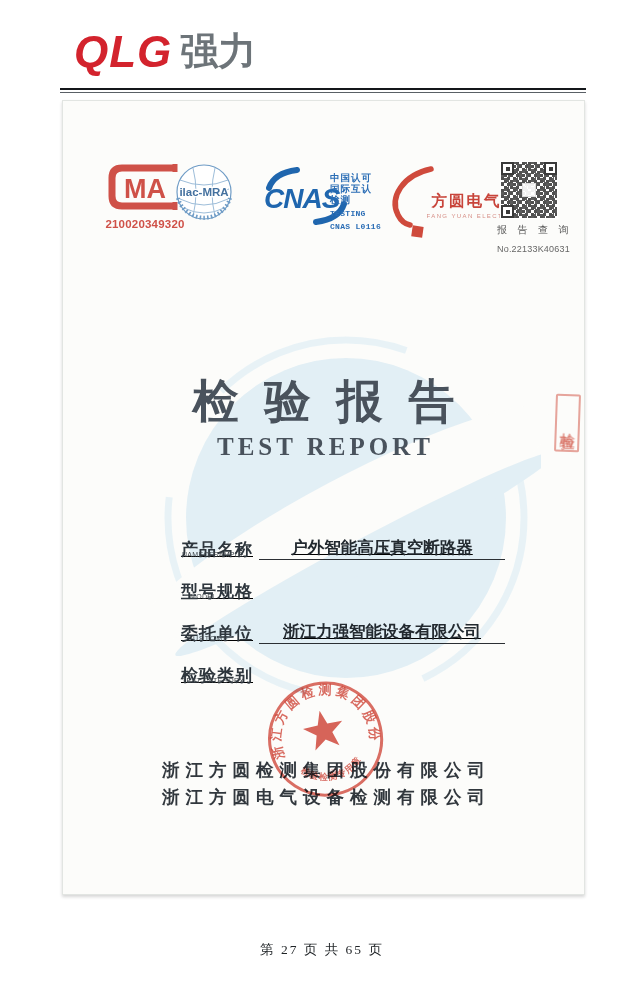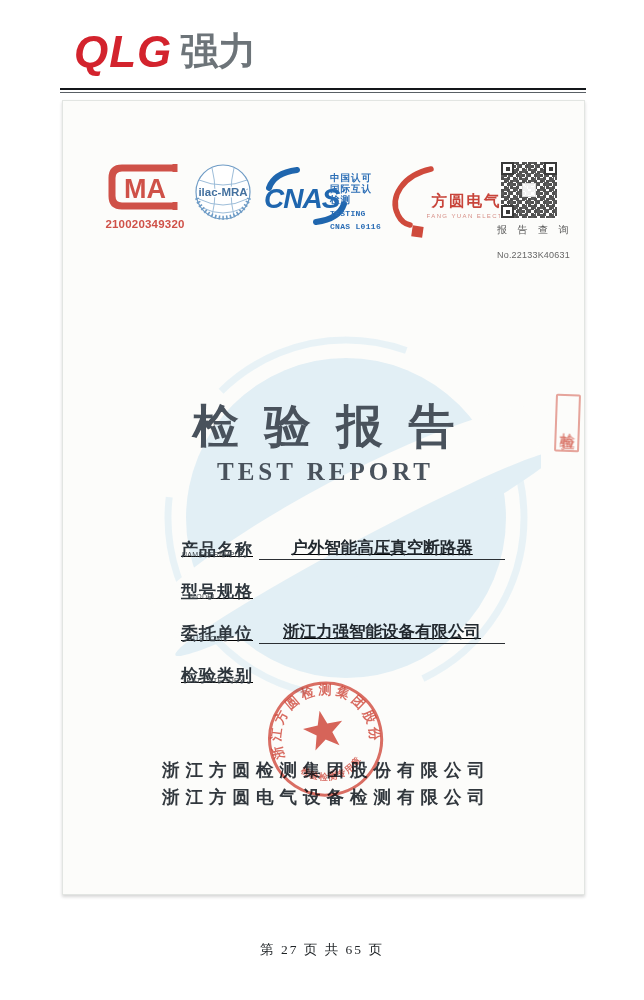--- a/index.html
+++ b/index.html
@@ -20,21 +20,21 @@
     background:#fcfcfa; border:1px solid #e2e5e2;
     box-shadow:0 2px 3px rgba(0,0,0,.16); overflow:hidden; }
 
   .watermark { position:absolute; left:88px; top:222px; z-index:0; opacity:.6; pointer-events:none; }
 
   
   .mark { position:absolute; z-index:1; }
   .cma-block { left:40px; top:60px; width:84px; text-align:center; }
   .cma-num { font-family:"Liberation Sans",sans-serif; font-weight:bold;
     font-size:11.5px; color:#cf5148; letter-spacing:.2px; margin-top:1px; }
-  .ilac-block { left:130px; top:61px; }
+  .ilac-block { left:111px; top:61px; }
   .cnas-block { left:196px; top:66px; }
   .cnas-text { left:267px; top:72px; font-family:Liberation Mono, monospace; color:#2a6db5; }
   .cnas-text .cn { font-size:9.5px; font-weight:bold; line-height:11px; letter-spacing:1px; }
   .cnas-text .en { font-size:8px; font-weight:bold; line-height:10px; letter-spacing:.3px; margin-top:3px; }
   .fy-swoosh { left:322px; top:62px; }
   .fy-text { left:346px; top:90px; width:150px; text-align:center; }
   .fy-name { font-size:15.5px; font-weight:bold; color:#c8443a; letter-spacing:2px; white-space:nowrap; }
   .fy-sub { font-size:6px; color:rgba(205,115,105,.8); letter-spacing:1.4px;
     filter:blur(.3px); margin-top:1px; white-space:nowrap; font-family:"Liberation Sans",sans-serif; }
 
@@ -45,24 +45,24 @@
       repeating-conic-gradient(#3e3e3e 0% 25%, rgba(0,0,0,0) 0% 50%) 0px 0px/6px 6px,
       repeating-conic-gradient(#4a4a4a 0% 25%, rgba(0,0,0,0) 0% 50%) 3px 2px/9px 9px,
       #fff; opacity:.9; }
   .finder { position:absolute; width:13px; height:13px; border:2.5px solid #3a3a3a; background:#fff; }
   .finder::after { content:''; position:absolute; inset:2.5px; background:#3a3a3a; }
   .f-tl { left:1px; top:1px; } .f-tr { right:1px; top:1px; } .f-bl { left:1px; bottom:1px; }
   .qr-center { position:absolute; left:22px; top:22px; width:14px; height:14px;
     background:rgba(255,255,255,.92); border:1px solid #ddd; }
   .qr-caption { font-size:10px; color:#555; letter-spacing:4px; margin-top:4px; white-space:nowrap; }
   .qr-number { font-family:"Liberation Sans",sans-serif; font-size:9px; color:#666;
-    letter-spacing:.2px; margin-top:13px; white-space:nowrap; }
-
-  
-  .title-block { position:absolute; left:0; top:295px; width:100%; text-align:center; z-index:1; }
+    letter-spacing:.2px; margin-top:7px; white-space:nowrap; }
+
+  
+  .title-block { position:absolute; left:0; top:270px; width:100%; text-align:center; z-index:1; }
   .title-cn { font-size:46px; font-weight:bold; color:#49525c;
     letter-spacing:26px; margin-right:-26px; display:inline-block; white-space:nowrap; }
   .title-en { font-size:25px; font-weight:bold; color:#49525c;
     letter-spacing:4px; margin-right:-4px; }
 
   
   .fields { position:absolute; left:118px; top:430px; width:324px; z-index:1;text-decoration:underline; }
   .frow { position:relative; display:flex; align-items:flex-end; margin-bottom:13px; height:29px; }
   .flabel { width:78px; font-size:17px; font-weight:bold; color:#2e363d;
     white-space:nowrap; letter-spacing:1px; line-height:20px; }

